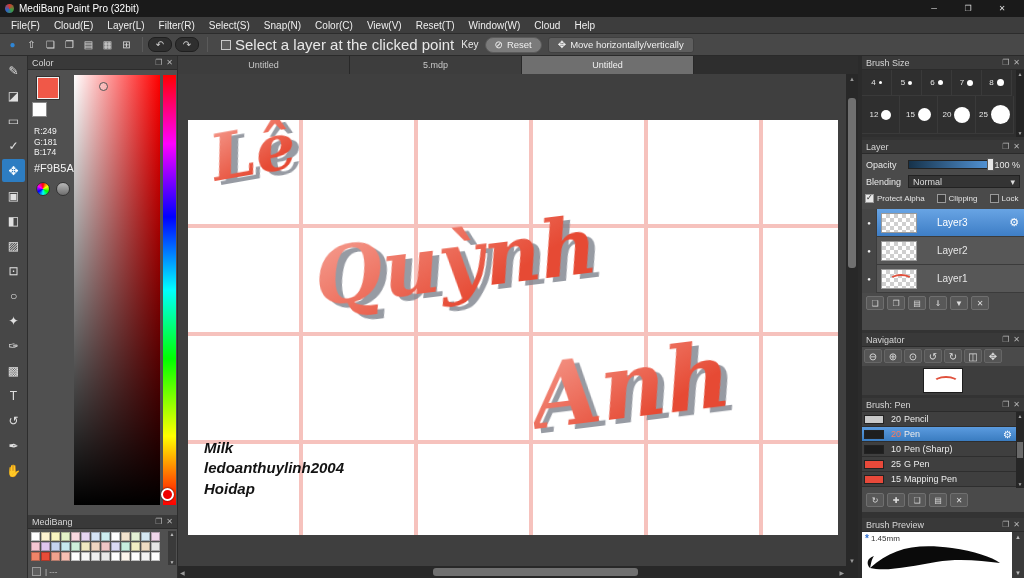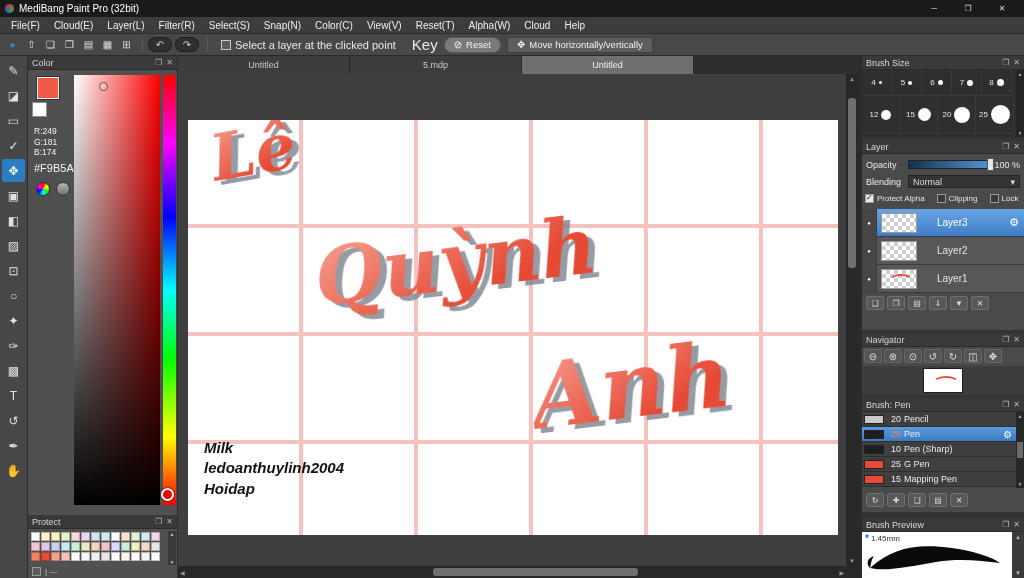--- a/index.html
+++ b/index.html
@@ -25,22 +25,22 @@
   
   .toolbar{position:absolute;left:0;top:34px;width:1024px;height:22px;background:#484848;
            border-bottom:1px solid #2a2a2a;display:flex;align-items:center;padding:0 4px;}
   .tb-icons{display:flex;align-items:center;}
   .tb-icon{width:17px;height:17px;display:flex;align-items:center;justify-content:center;
            font-size:10px;color:#dedede;margin-right:2px;}
   .tb-sep{width:1px;height:15px;background:#2c2c2c;margin:0 5px;border-right:1px solid #5a5a5a;}
   .tb-btn{width:24px;height:15px;background:#2f2f2f;border:1px solid #1f1f1f;border-radius:7px;
           display:flex;align-items:center;justify-content:center;color:#ccc;font-size:10px;margin-right:3px;}
   .tb-check{width:10px;height:10px;border:1px solid #c9c9c9;background:#5c5c5c;margin:0 4px 0 8px;}
-  .tb-check-label{font-size:11px;color:#e8e8e8;}
-  .tb-key{margin-left:16px;font-size:15px;color:#e8e8e8;}
+  .tb-check-label{font-size:15px;color:#e8e8e8;}
+  .tb-key{margin-left:7px;font-size:10px;color:#e8e8e8;}
   .pill{display:flex;align-items:center;gap:4px;height:16px;border-radius:8px;margin-left:6px;
         padding:0 9px;font-size:9.5px;color:#f0f0f0;}
   .pill.reset{background:#7b7b7b;border:1px solid #5a5a5a;}
   .pill.move{background:#5e5e5e;border:1px solid #404040;border-radius:3px;}
   .pill .p-icon{font-size:10px;}
 
   
   .toolstrip{position:absolute;left:0;top:56px;width:28px;height:522px;background:#474747;
              border-right:1px solid #2d2d2d;display:flex;flex-direction:column;align-items:center;
              padding-top:3px;gap:2px;}
@@ -227,21 +227,21 @@
 
   <span class="menu-item">File(F)</span>
       <span class="menu-item">Cloud(E)</span>
       <span class="menu-item">Layer(L)</span>
       <span class="menu-item">Filter(R)</span>
       <span class="menu-item">Select(S)</span>
       <span class="menu-item">Snap(N)</span>
       <span class="menu-item">Color(C)</span>
       <span class="menu-item">View(V)</span>
       <span class="menu-item">Reset(T)</span>
-      <span class="menu-item">Alpha(W)</span>
+      <span class="menu-item">Window(W)</span>
       <span class="menu-item">Cloud</span>
       <span class="menu-item">Help</span>
     </div>
 
   <div class="toolbar">
     <span class="tb-icons">
 
     <span class="tb-icon" style="color: rgb(47, 134, 214);">●</span>
         <span class="tb-icon">⇧</span>
         <span class="tb-icon">❏</span>
@@ -325,21 +325,21 @@
         <div class="sv-cursor"></div>
       </div>
       <div class="hue-bar">
         <div class="hue-cursor"></div>
       </div>
     </div>
   </div>
 
   <div class="palette-panel">
     <div class="panel-header">
-      <span class="ph-title">Protect</span>
+      <span class="ph-title">MediBang</span>
       <span class="ph-icon">❐</span>
       <span class="ph-icon">✕</span>
     </div>
     <div class="swatches">
 
     <span class="swatch" style="background: rgb(255, 255, 255);"></span>
         <span class="swatch" style="background: rgb(253, 243, 208);"></span>
         <span class="swatch" style="background: rgb(250, 246, 192);"></span>
         <span class="swatch" style="background: rgb(228, 244, 200);"></span>
         <span class="swatch" style="background: rgb(250, 216, 224);"></span>

